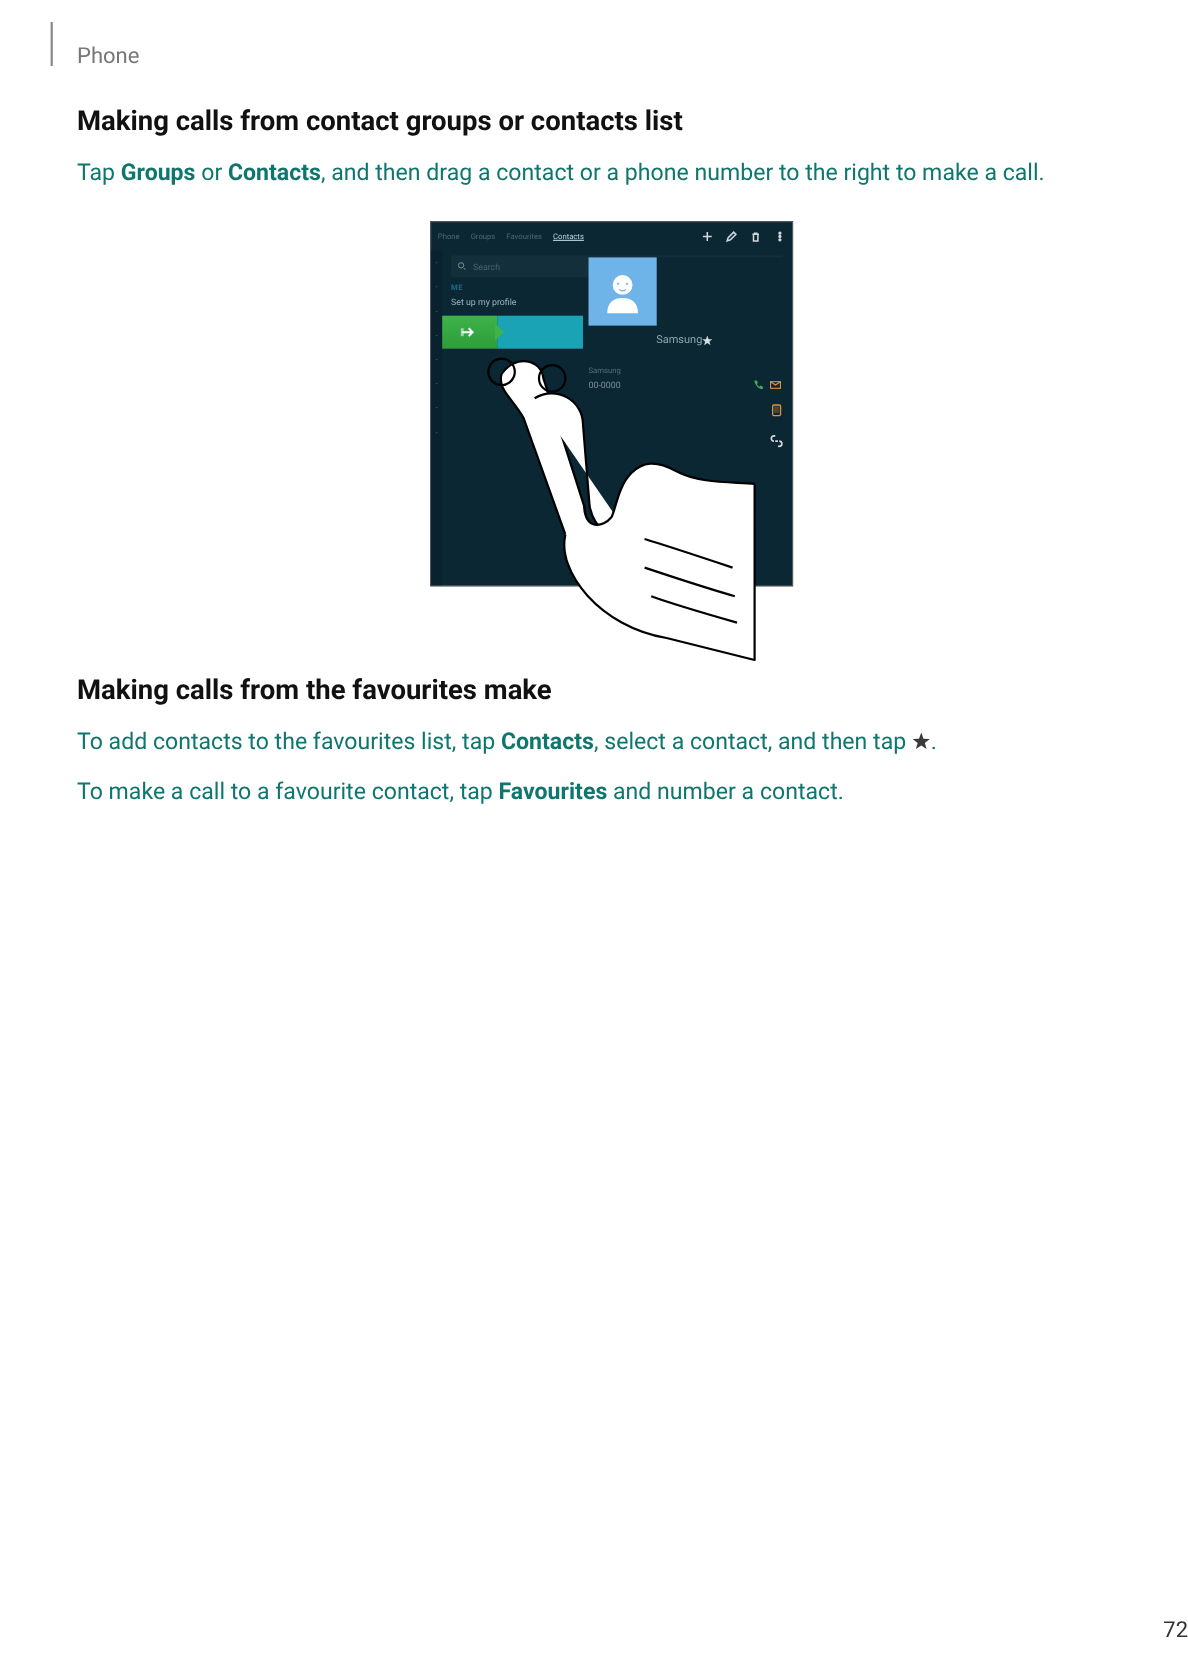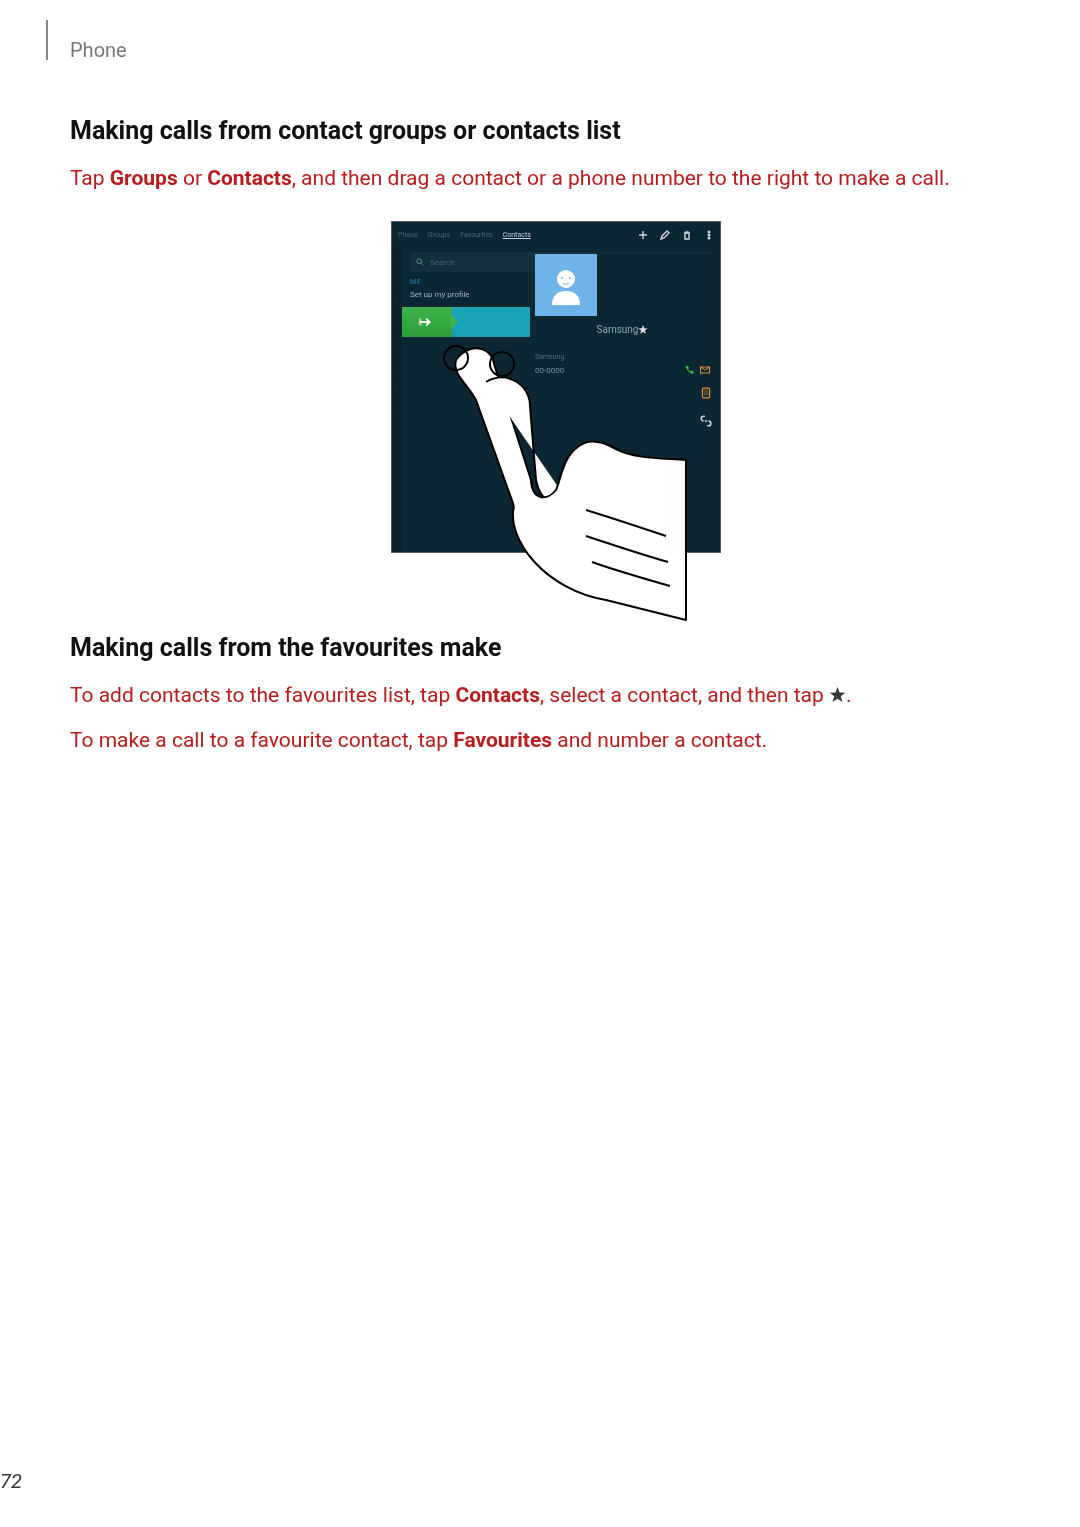--- a/index.html
+++ b/index.html
@@ -34,27 +34,27 @@
     color: #777;
     font-size: 20px;
   }
   h3.section {
     font-size: 25px;
     font-weight: 700;
     margin: 80px 0 18px 0;
     color: #111;
   }
   h3.section.first {
-    margin-top: 80px;
+    margin-top: 60px;
   }
   p.body {
     font-size: 21px;
     line-height: 1.45;
     margin: 0 0 14px 0;
-    color: #b91c1c;
+    color: #0f766e;
   }
   .bold { font-weight: 700; }
   .illus-wrap {
     display: flex;
     justify-content: center;
     margin: 28px 0 10px 0;
   }
   .device {
     width: 328px;
     height: 330px;
@@ -173,24 +173,23 @@
   .inline-star {
     display:inline-block;
     width:17px; height:17px;
     vertical-align:-2px;
   }
   .inline-star svg{ width:100%; height:100%; fill:#3a3a3a; }
   .page-number {
     position:absolute;
     bottom: 34px;
     left:0; right:0;
-    text-align:left;
+    text-align:right;
     font-size:20px;
     color:#333;
-    font-style:italic;
   }
 </style>
 </head>
 <body>
 
 <div class="page">
   <div class="header-divider"></div>
   <div class="header-label">Phone</div>
 
   <h3 class="section first">Making calls from contact groups or contacts list</h3>

